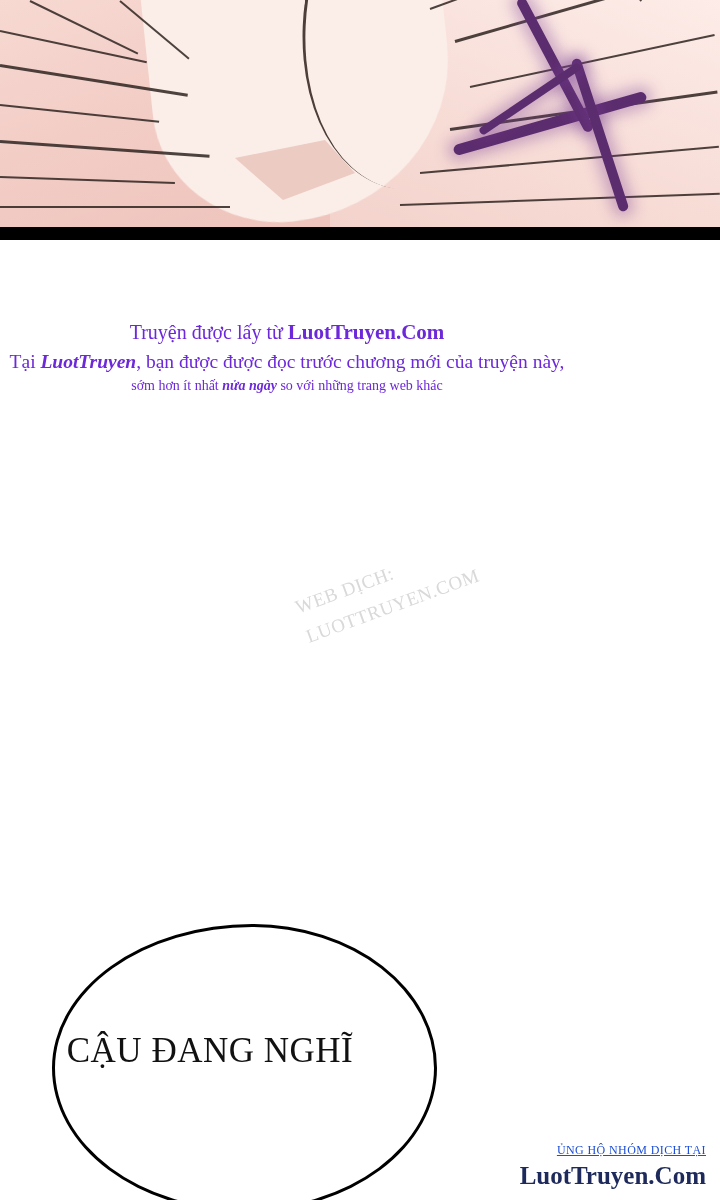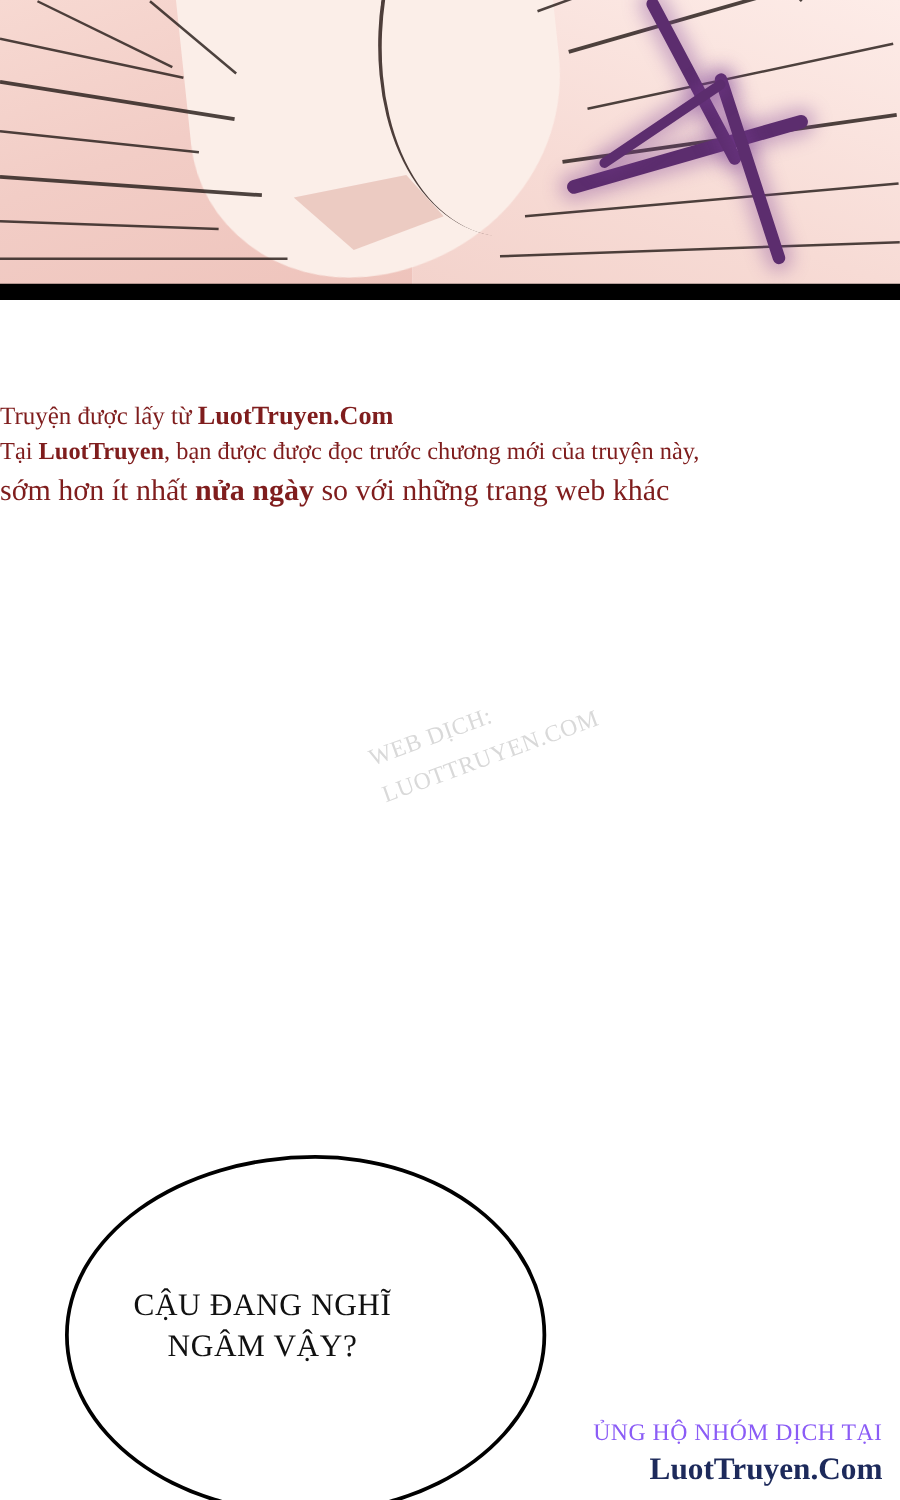--- a/index.html
+++ b/index.html
@@ -98,40 +98,42 @@
     box-shadow: 0 0 14px 6px rgba(120, 60, 150, .35);
     transform-origin: center;
   }
 
   
   #promo {
     position: absolute;
     left: 0;
     top: 318px;
     width: 574px;
-    color: #7f1d1d;
+    text-align: center;
+    color: #6d28d9;
     font-family: "Liberation Serif", serif;
     line-height: 1.42;
   }
   #promo .line1 {
     font-size: 20px;
   }
   #promo .line1 .site {
     font-weight: bold;
     font-size: 21px;
   }
   #promo .line2 {
     font-size: 19.5px;
   }
   #promo .line2 .site,
   #promo .line3 .strong {
     font-weight: bold;
+    font-style: italic;
   }
   #promo .line3 {
-    font-size: 24px;
+    font-size: 14px;
   }
 
   
   #watermark {
     position: absolute;
     left: 296px;
     top: 560px;
     transform: rotate(-20deg);
     color: #d9d9d9;
     font-family: "Liberation Serif", serif;
@@ -154,38 +156,39 @@
     border-radius: 52% 48% 50% 50% / 50% 50% 50% 50%;
     box-sizing: border-box;
   }
   #bubble-text {
     position: absolute;
     left: 60px;
     top: 1028px;
     width: 300px;
     text-align: center;
     font-family: "Liberation Serif", serif;
-    font-size: 25px;
+    font-size: 35px;
     line-height: 1.32;
     color: #111;
     letter-spacing: .5px;
   }
 
   
   #credit {
     position: absolute;
     right: 14px;
     bottom: 10px;
     text-align: right;
     font-family: "Liberation Serif", serif;
   }
   #credit .support {
-    font-size: 19px;
-    color: #8b5cf6;
+    font-size: 12px;
+    color: #1d4ed8;
     letter-spacing: .4px;
+    text-decoration: underline;
   }
   #credit .brand {
     margin-top: 4px;
     font-size: 25px;
     color: #1d2a5b;
     font-weight: bold;
   }
 </style>
 </head>
 <body>
@@ -237,19 +240,18 @@
 </div>
 
 <div id="watermark">
   <div>WEB DỊCH:</div>
   <div>LUOTTRUYEN.COM</div>
 </div>
 
 <div id="bubble"></div>
 <div id="bubble-text">
   <div>CẬU ĐANG NGHĨ</div>
-  <div>NGÂM VẬY?</div>
 </div>
 
 <div id="credit">
   <div class="support">ỦNG HỘ NHÓM DỊCH TẠI</div>
   <div class="brand">LuotTruyen.Com</div>
 </div>
 
 </body></html>

